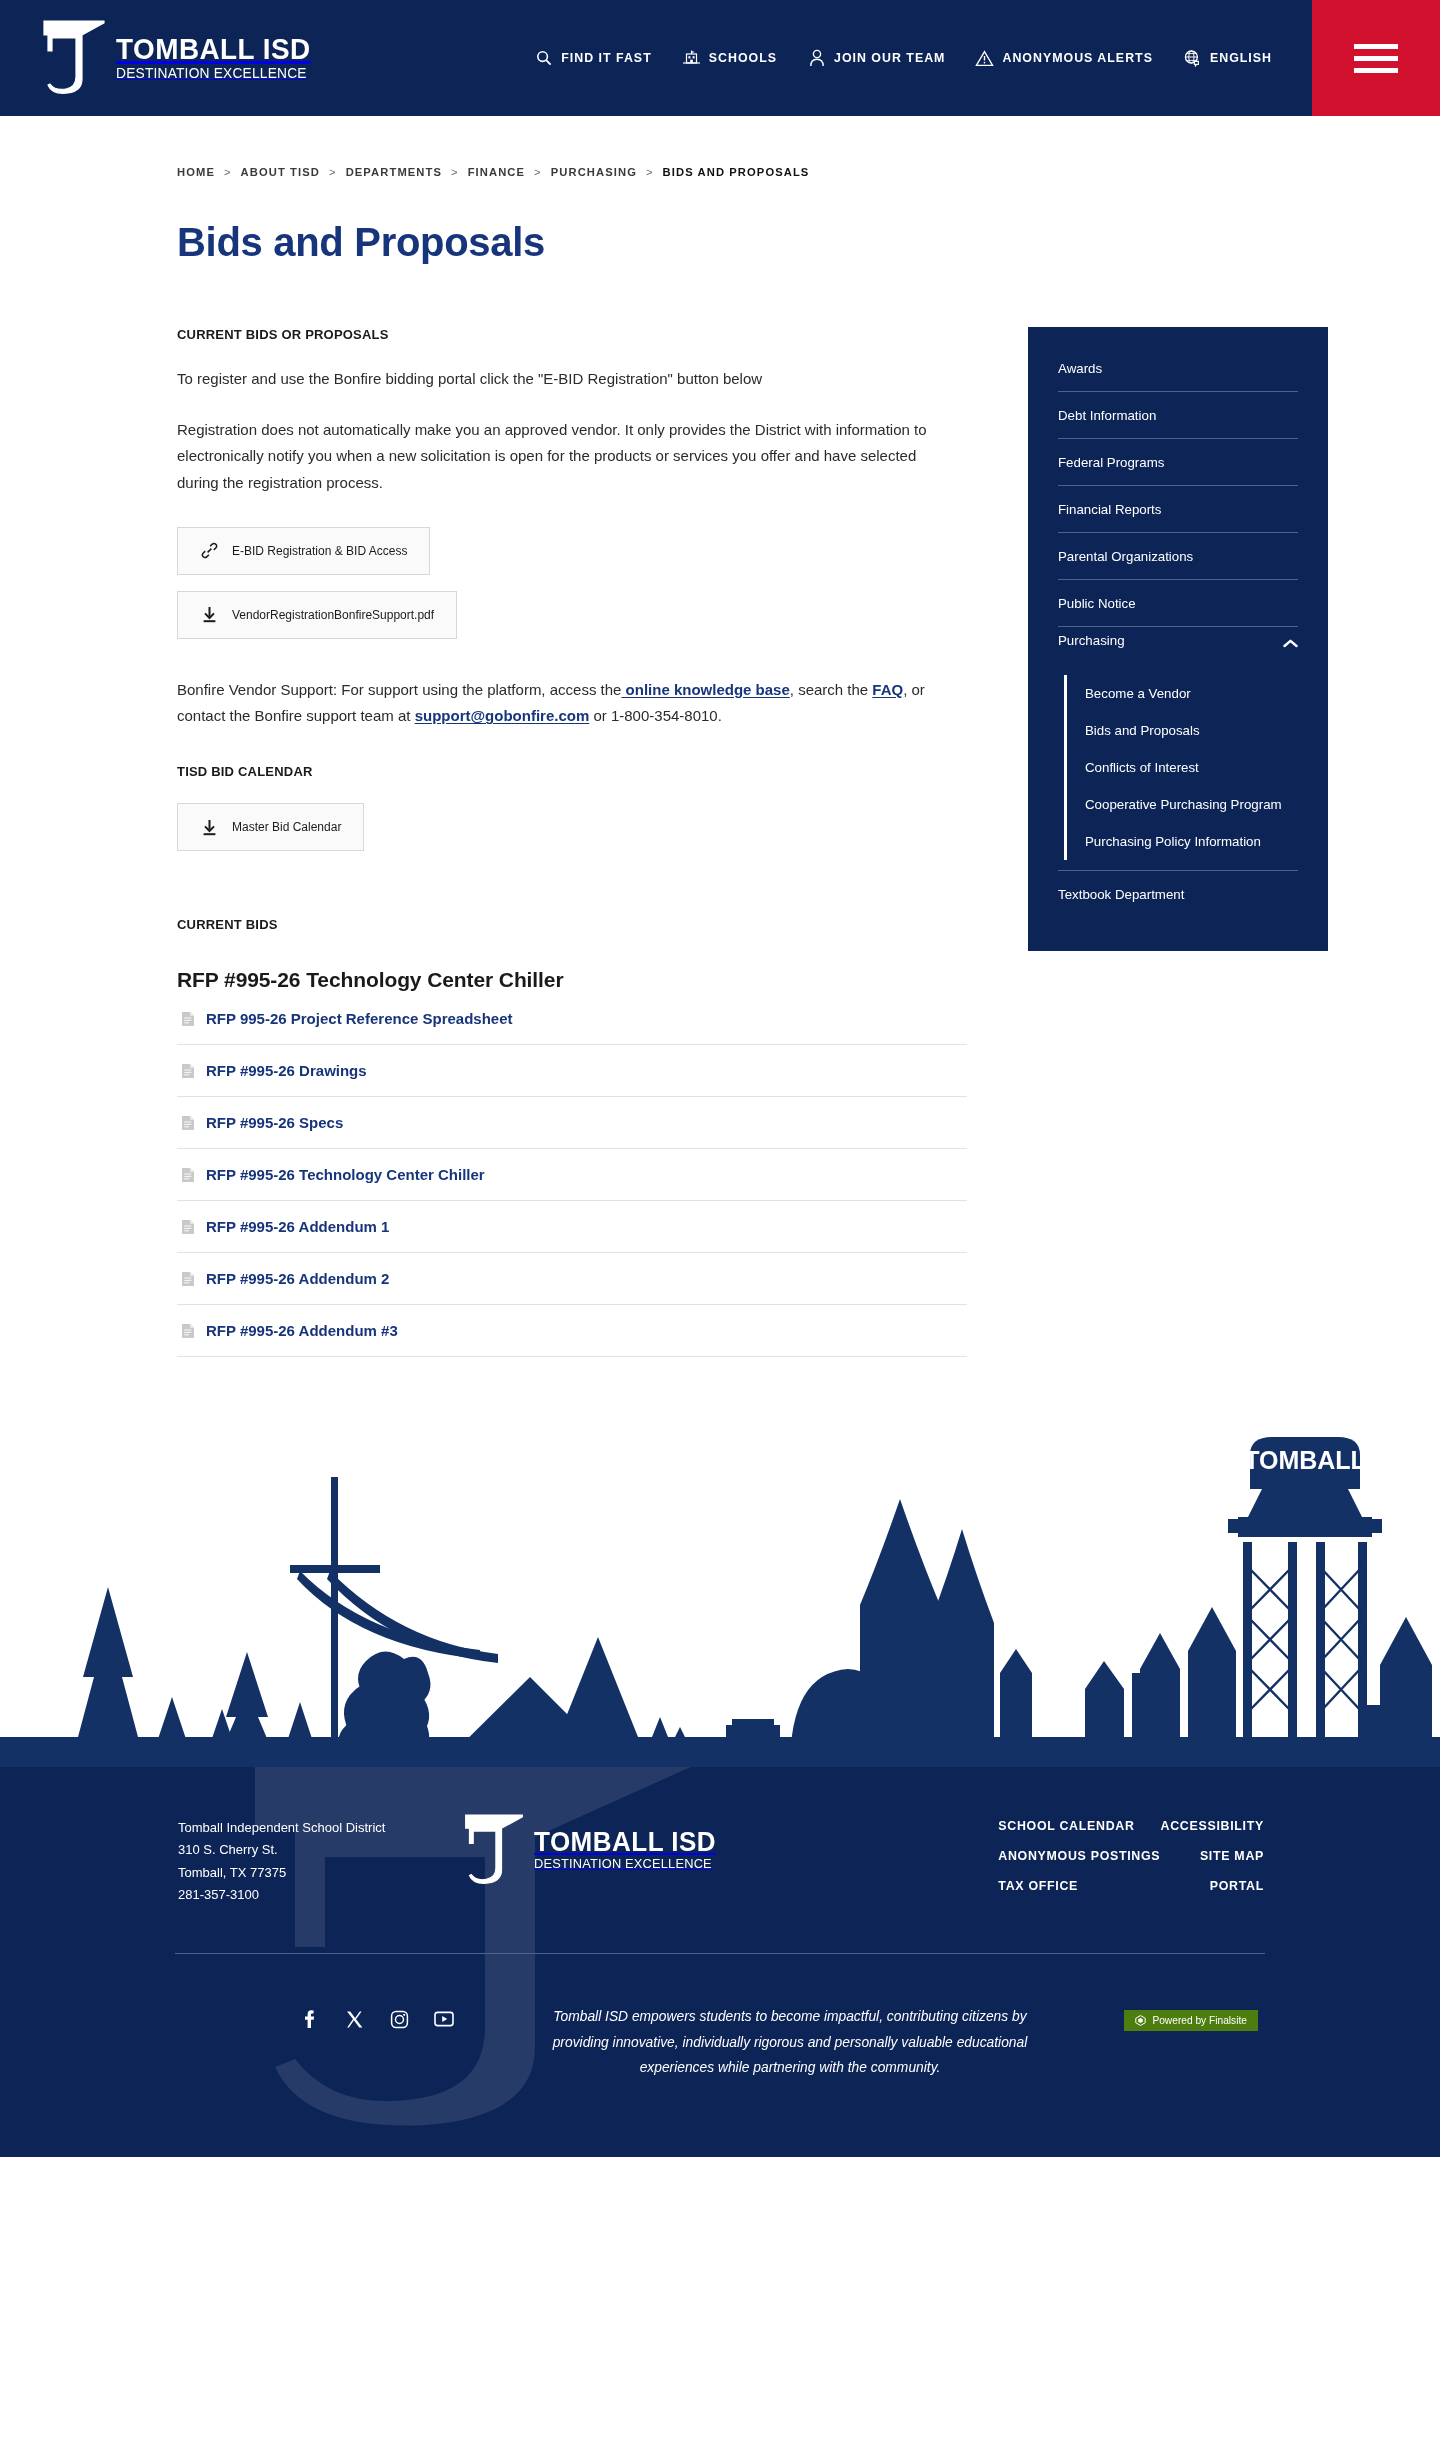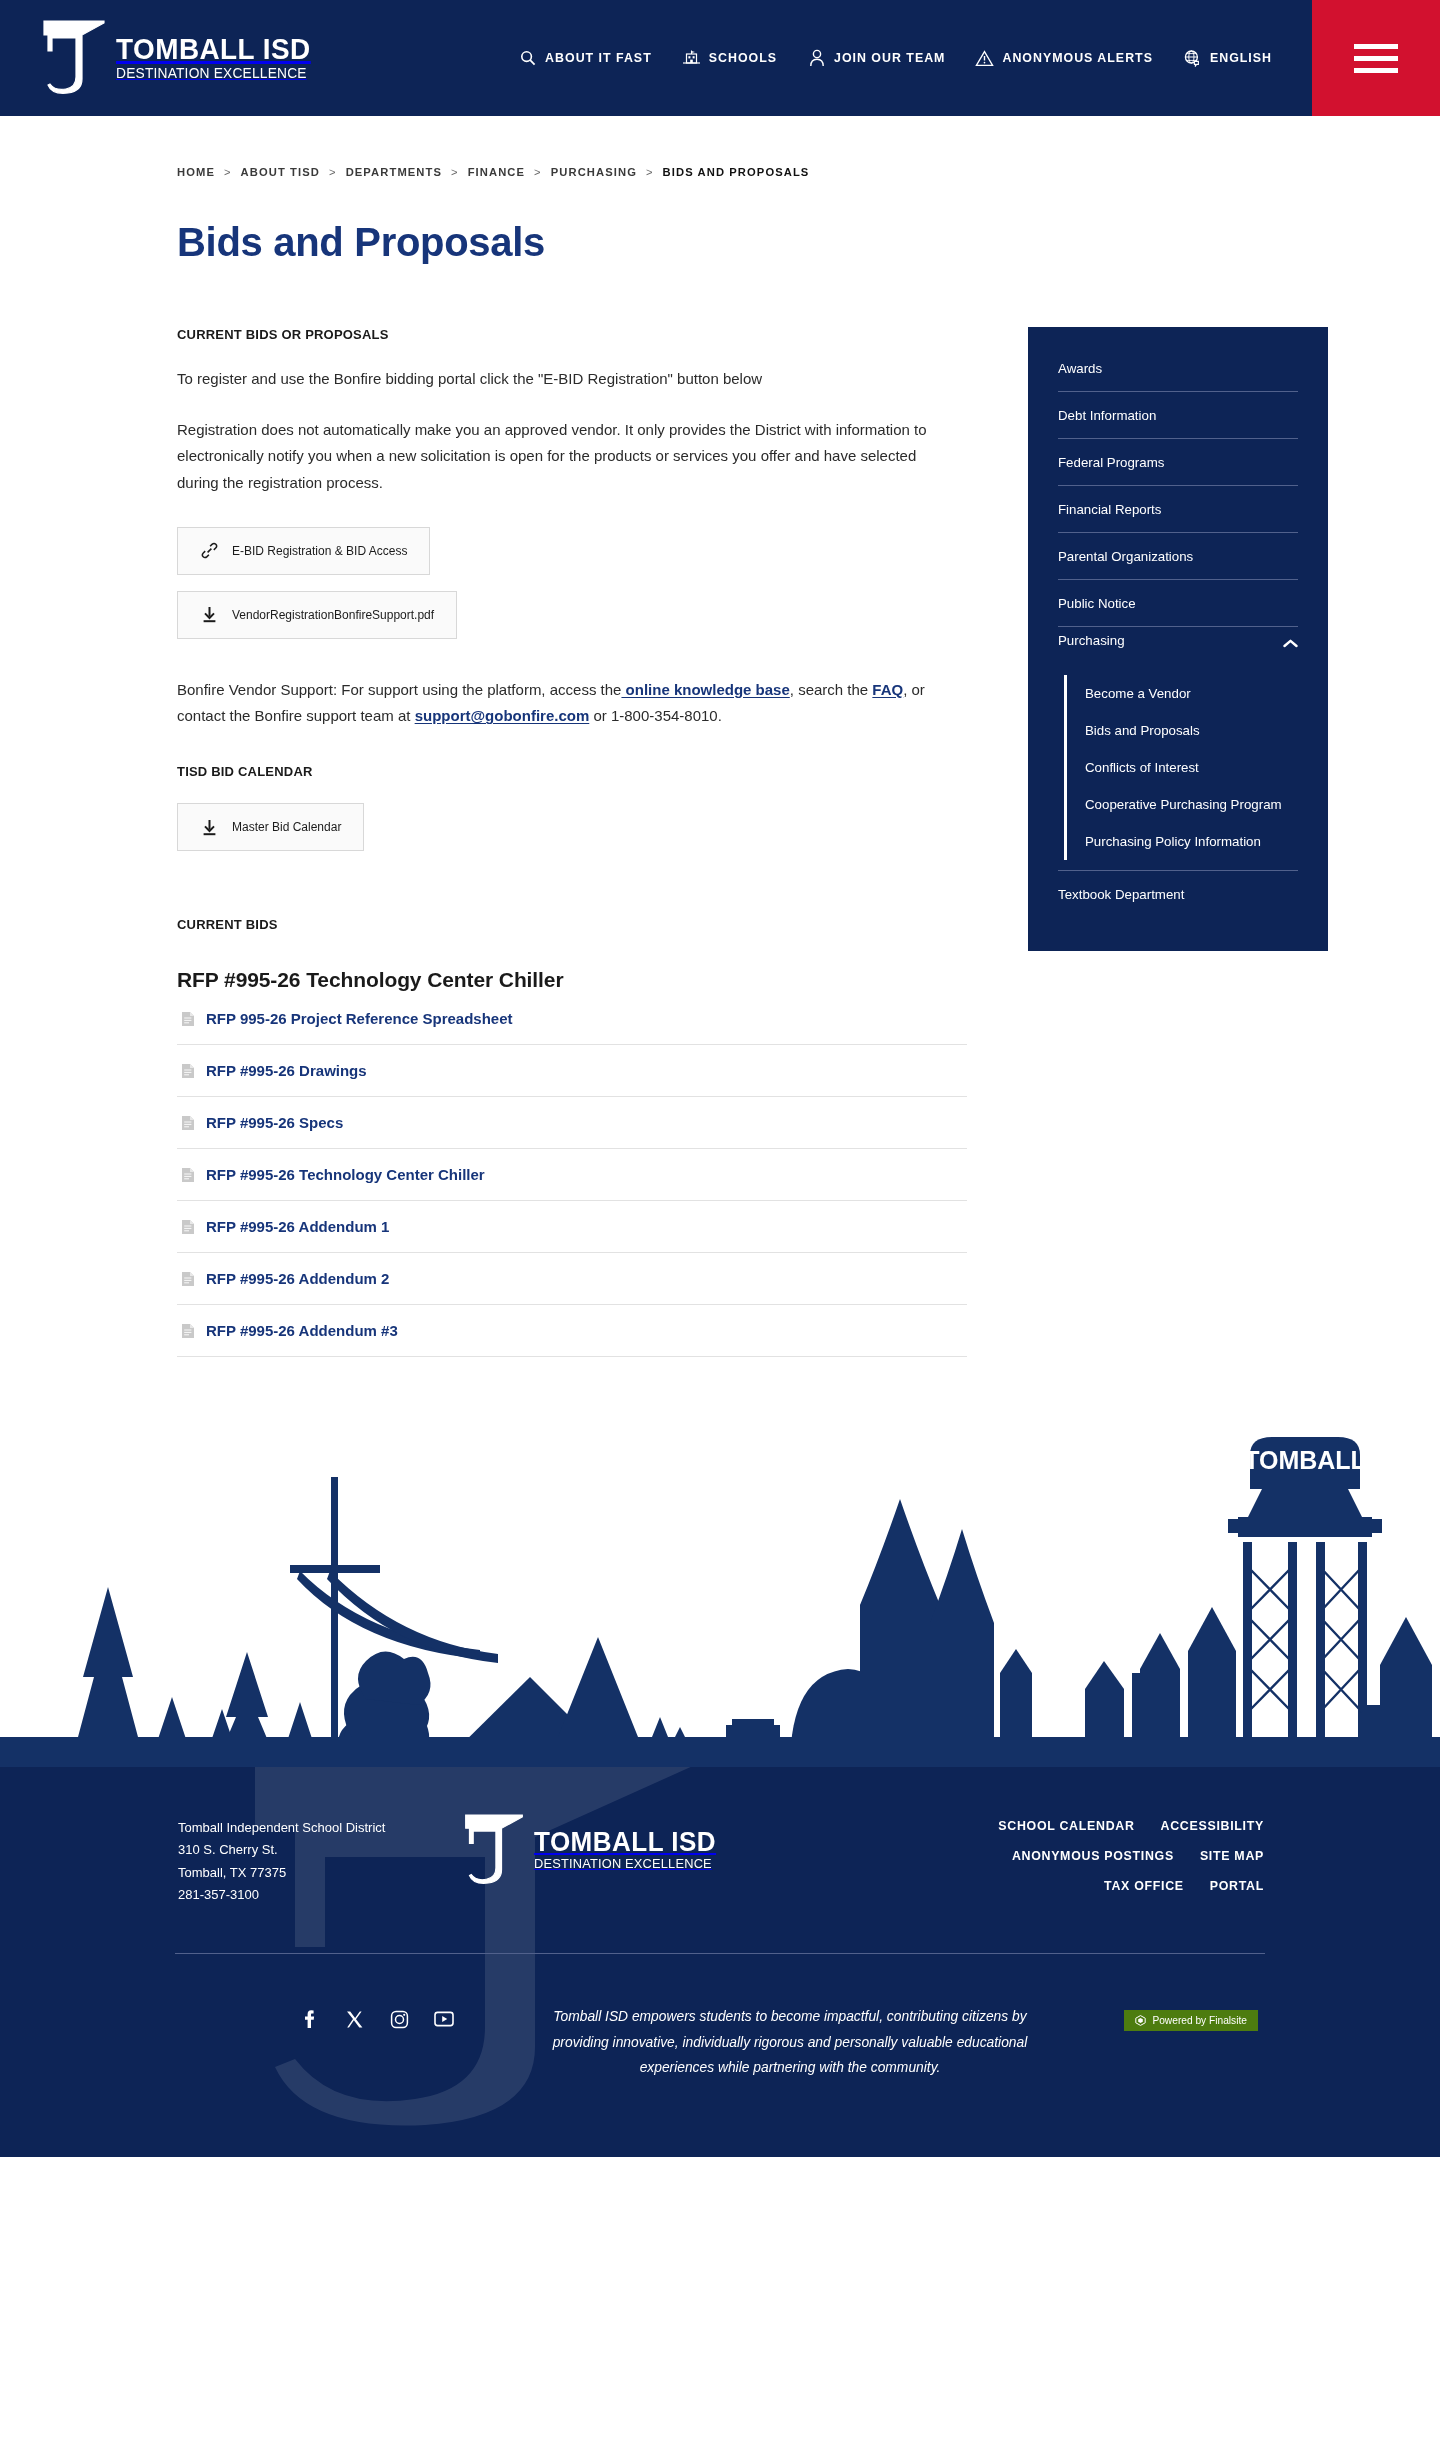--- a/index.html
+++ b/index.html
@@ -169,21 +169,21 @@
   .f-address {
     color:#fff; font-size:13px; line-height:1.72; width:330px; padding-left:58px; padding-top:8px;
   }
   .f-logo { display:flex; align-items:center; gap:10px; margin-left:10px; margin-top:4px; }
   .f-logo .logo-t { width:68px; height:74px; }
   .f-logo .logo-main { font-size:28px; }
   .f-logo .logo-sub { font-size:13.5px; }
   .f-links {
     margin-left:auto; padding-right:56px; text-align:right; padding-top:10px;
   }
-  .f-links-row { display:flex; justify-content:flex-end; gap:26px; margin-bottom:16px; }
+  .f-links-row { display:flex; justify-content:space-between; gap:26px; margin-bottom:16px; }
   .f-links-row a {
     color:#fff; font-size:12.4px; font-weight:bold; letter-spacing:0.7px;
     text-decoration:none; cursor:pointer;
   }
   .f-divider {
     width:1090px; height:1px; background:#51618c;
     margin:44px auto 0; position:relative; z-index:2;
   }
   .footer-bottom {
     display:flex; align-items:flex-start; width:1200px; margin:16px auto;
@@ -218,21 +218,21 @@
   </a>
 
   <nav class="nav-utility">
     <a class="nav-item" href="#">
       <span class="ico">
         <svg width="16" height="16" viewBox="0 0 16 16">
             <circle cx="6.6" cy="6.6" r="4.8" fill="none" stroke="#fff" stroke-width="1.6"></circle>
             <line x1="10.2" y1="10.2" x2="14.6" y2="14.6" stroke="#fff" stroke-width="1.8"></line>
           </svg>
       </span>
-      <span>ABOUT IT FAST</span>
+      <span>FIND IT FAST</span>
     </a>
     <a class="nav-item" href="#">
       <span class="ico">
         <svg width="19" height="17" viewBox="0 0 19 17">
             <rect x="4.5" y="4" width="10" height="9" fill="none" stroke="#fff" stroke-width="1.2"></rect>
             <line x1="1" y1="13" x2="18" y2="13" stroke="#fff" stroke-width="1.2"></line>
             <line x1="9.5" y1="0.5" x2="9.5" y2="4" stroke="#fff" stroke-width="1.1"></line>
             <path d="M9.5 1 L13 2 L9.5 3 Z" fill="#fff"></path>
             <rect x="6.4" y="6.2" width="2" height="2.2" fill="#fff"></rect>
             <rect x="10.6" y="6.2" width="2" height="2.2" fill="#fff"></rect>

